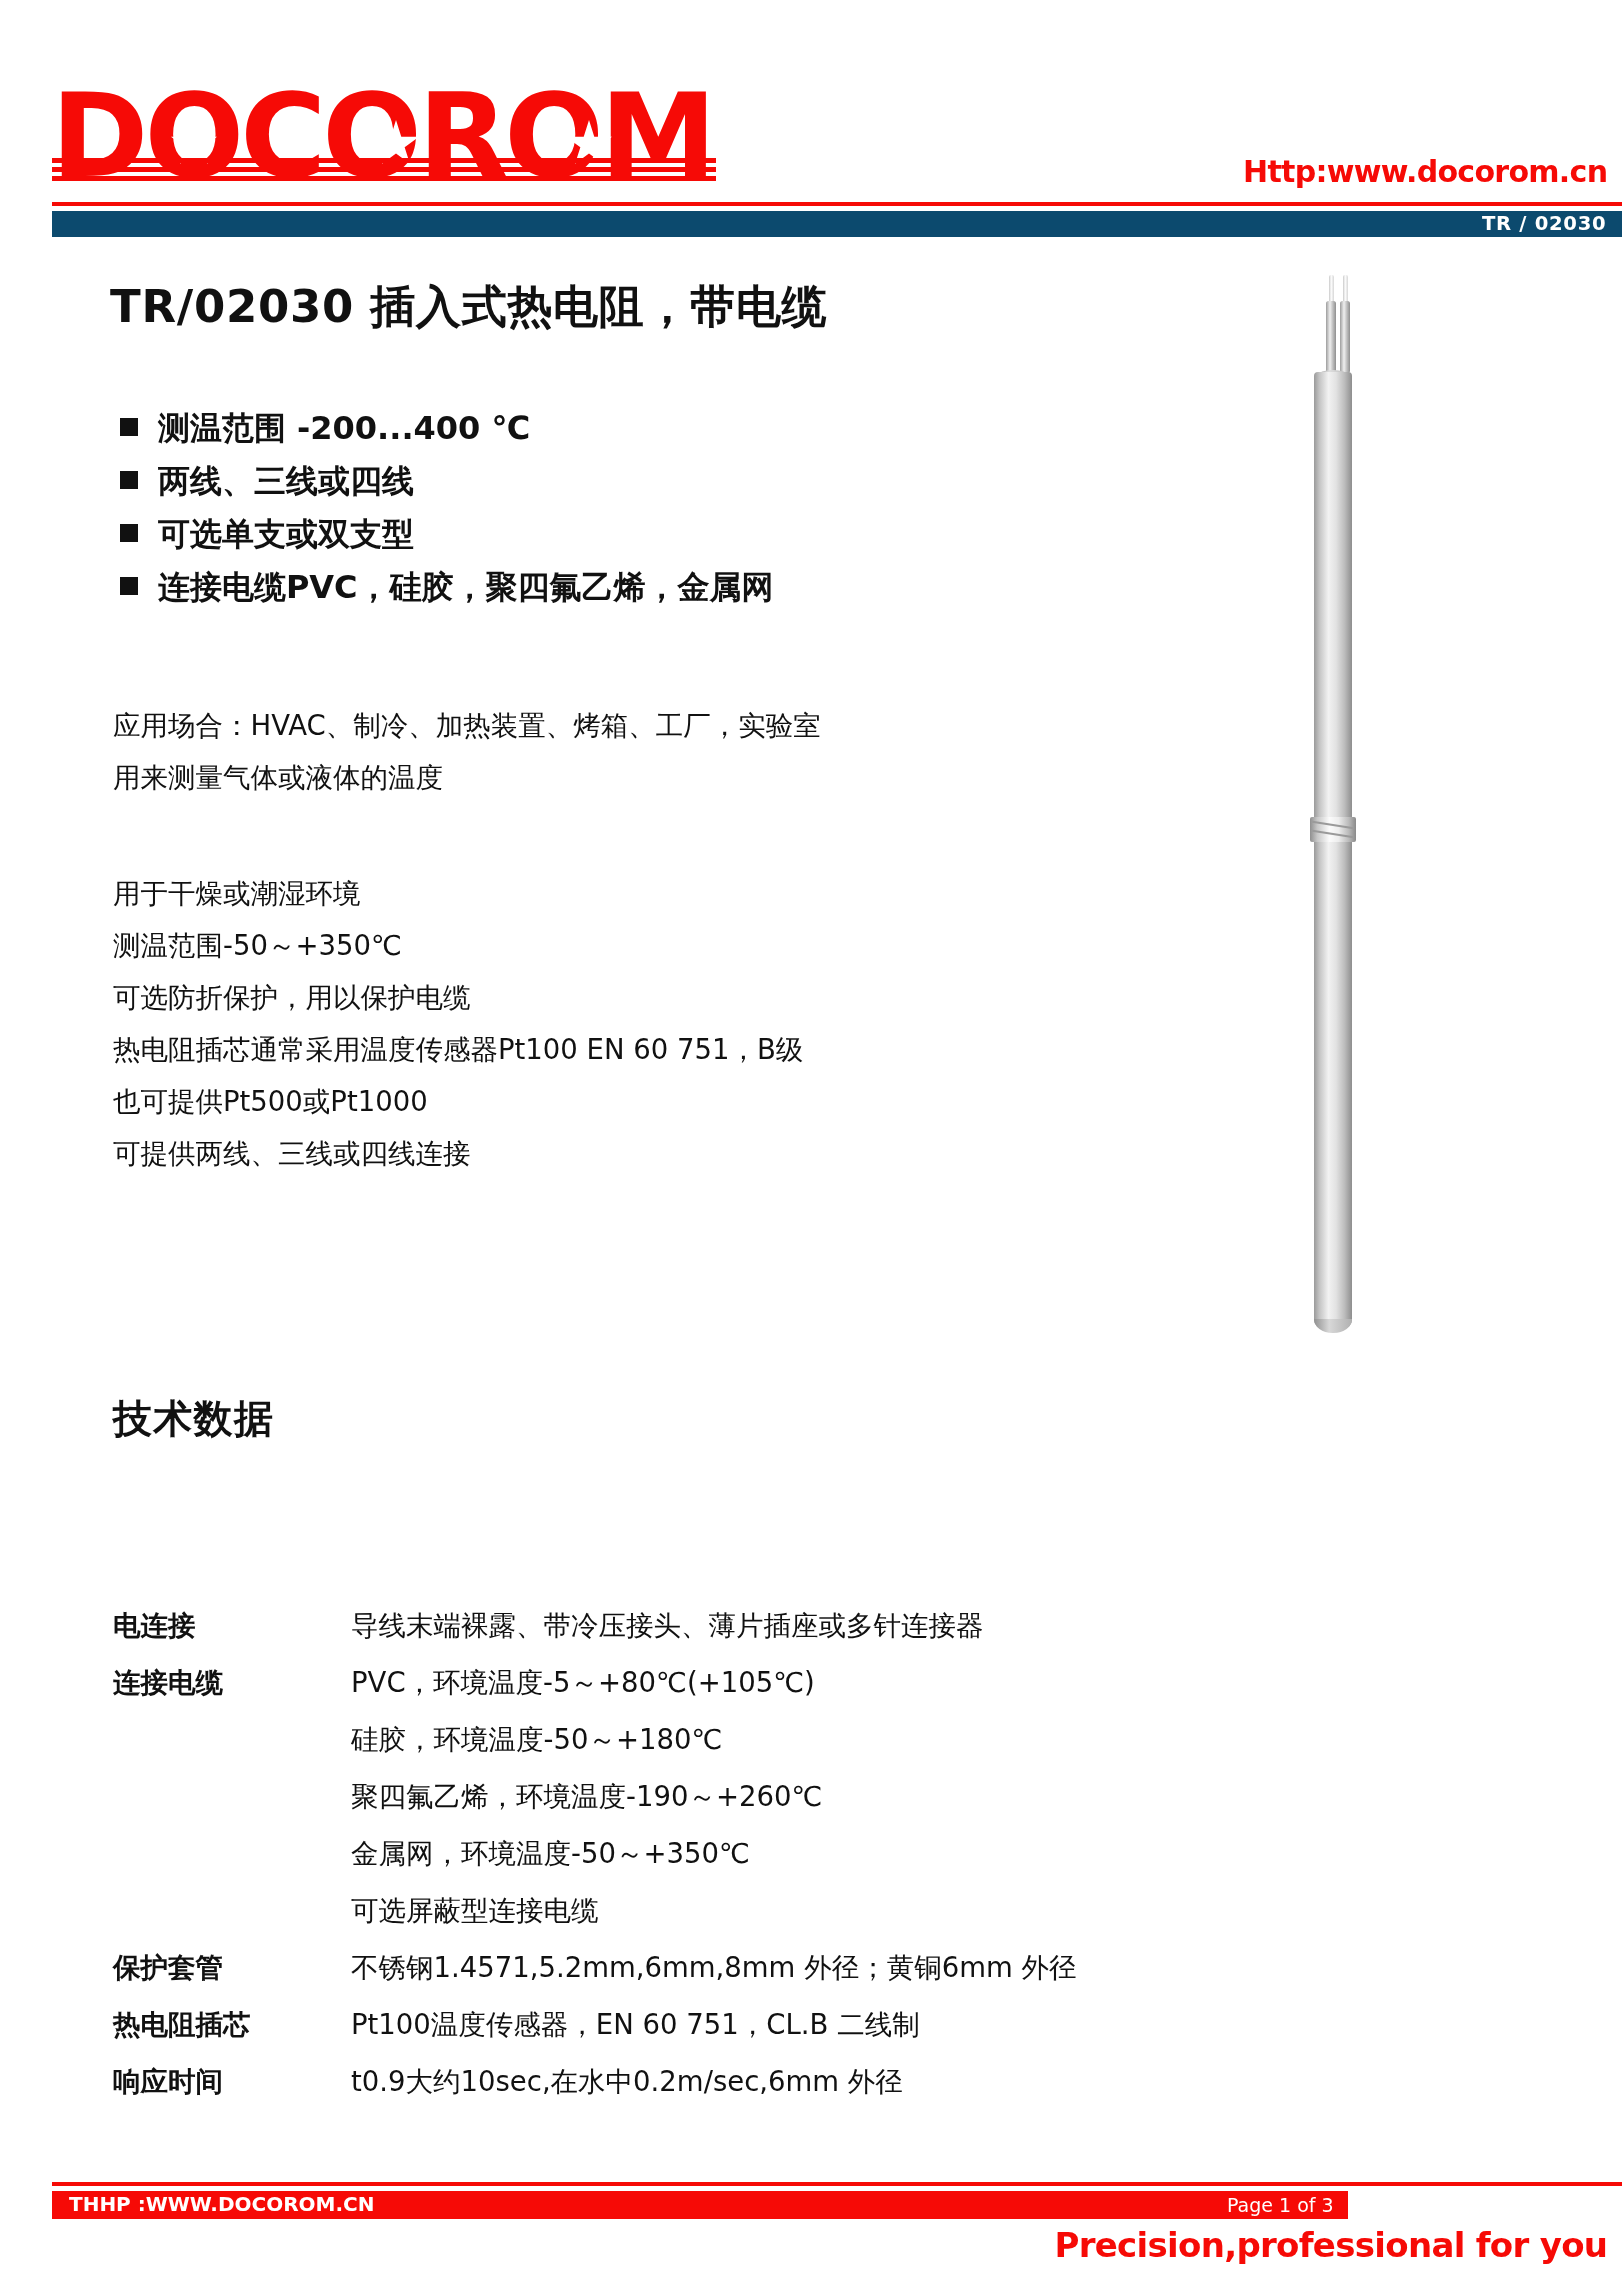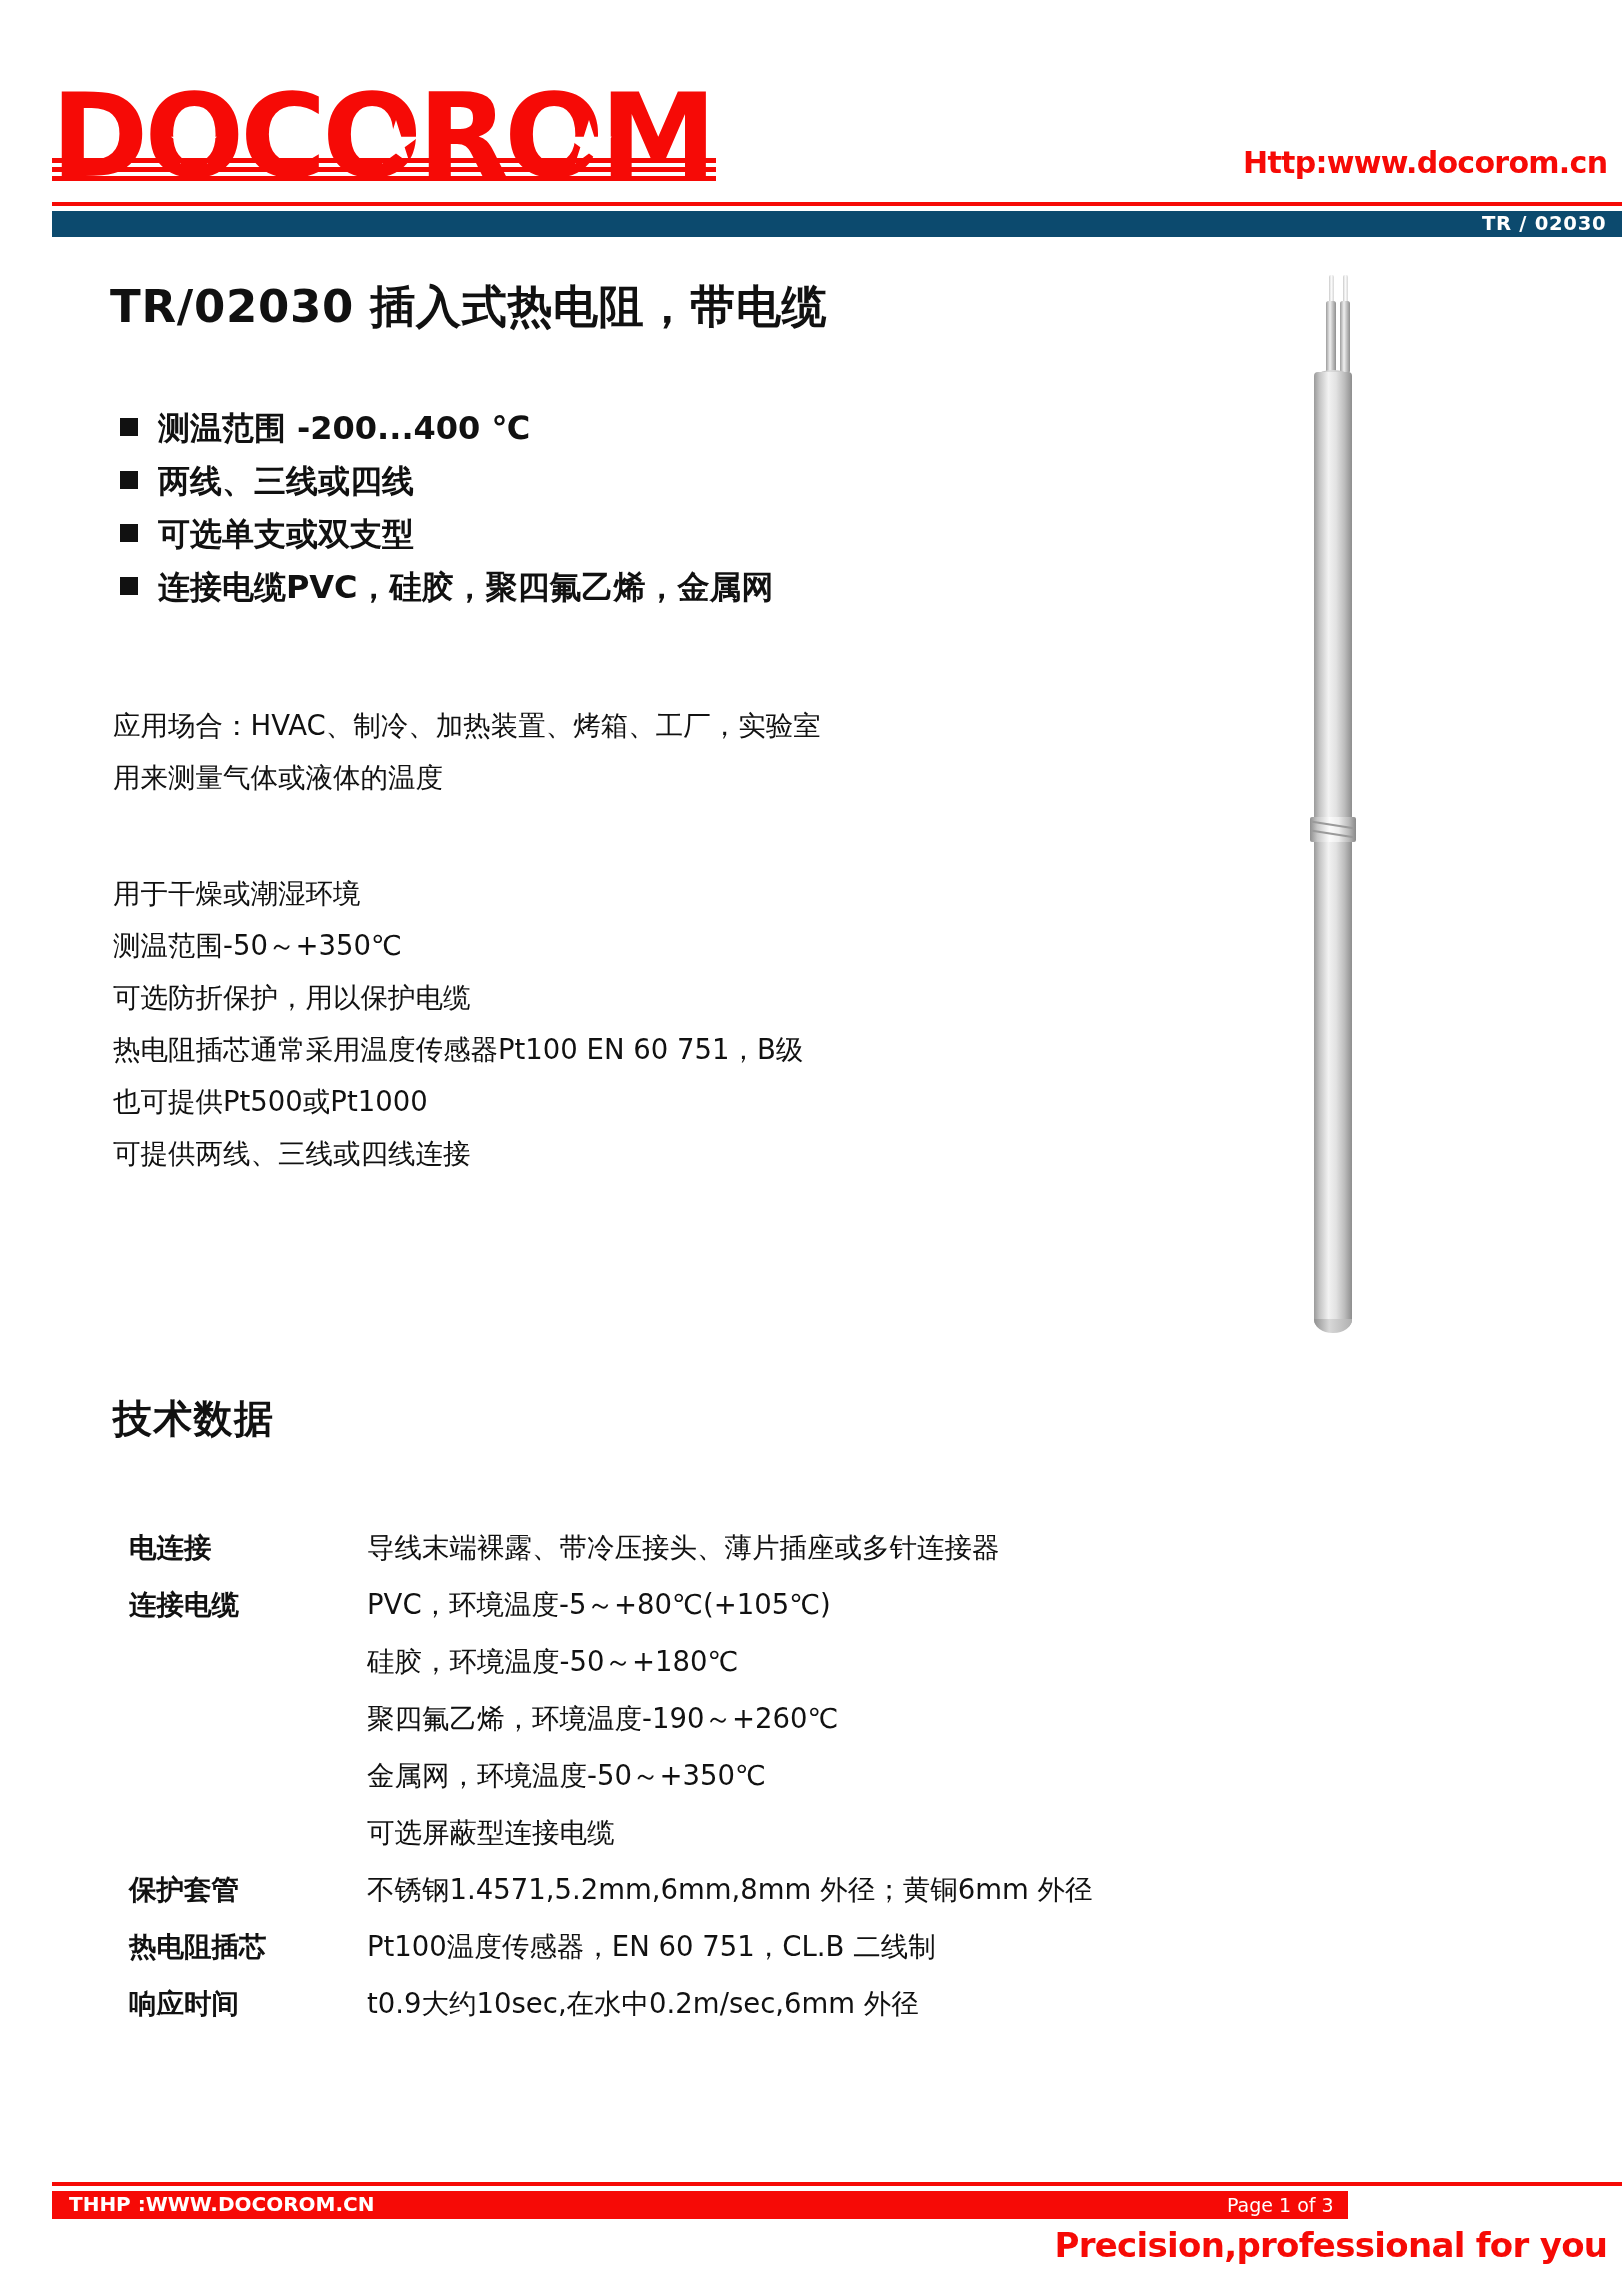--- a/index.html
+++ b/index.html
@@ -66,21 +66,21 @@
     position: absolute;
     left: 0;
     width: 100%;
     height: 4.6px;
     background: #f60a06;
   }
 
   .site-url {
     position: absolute;
     right: 15.7px;
-    top: 145px;
+    top: 154px;
     font-size: 30px;
     font-weight: bold;
     color: #f60a06;
     letter-spacing: -0.7px;
     white-space: nowrap;
     font-family: "DejaVu Sans", "Liberation Sans", sans-serif;
   }
 
   .header-thinline {
     position: absolute;
@@ -174,23 +174,22 @@
     font-size: 39px;
     font-weight: bold;
     letter-spacing: 1.3px;
     color: #111;
   }
 
   
   .spec-table {
     position: absolute;
     left: 113px;
-    top: 1519px;
+    top: 1597px;
     width: 1407px;
-    margin-left: 16px;
   }
   .spec-row {
     display: flex;
     align-items: flex-start;
   }
   .spec-label {
     width: 238px;
     flex: 0 0 238px;
     font-size: 27.5px;
     font-weight: bold;

